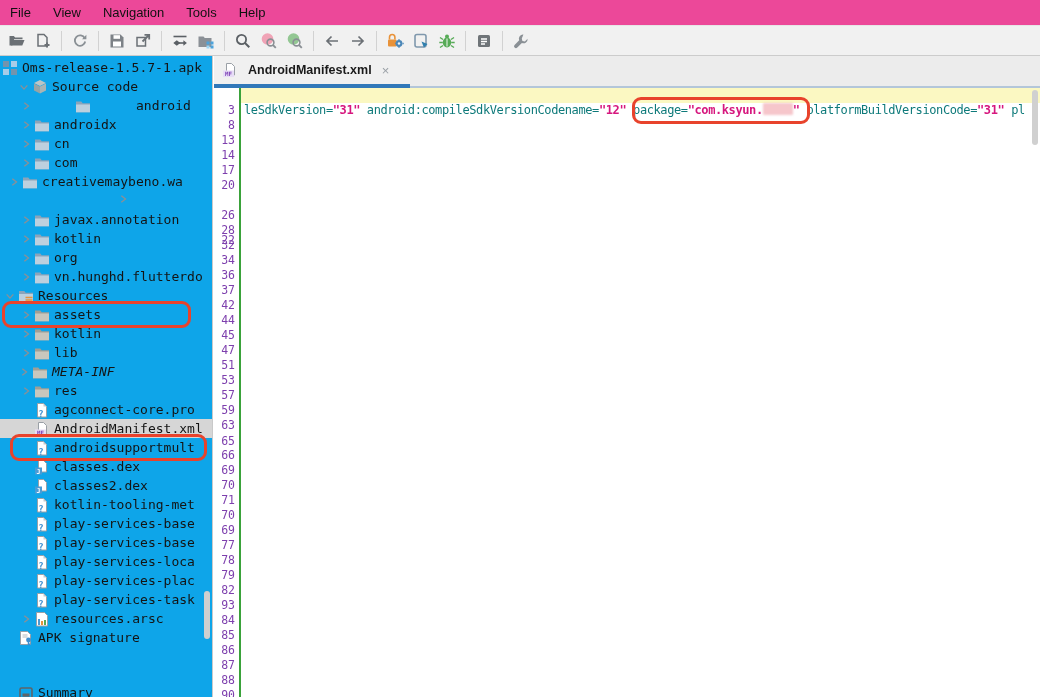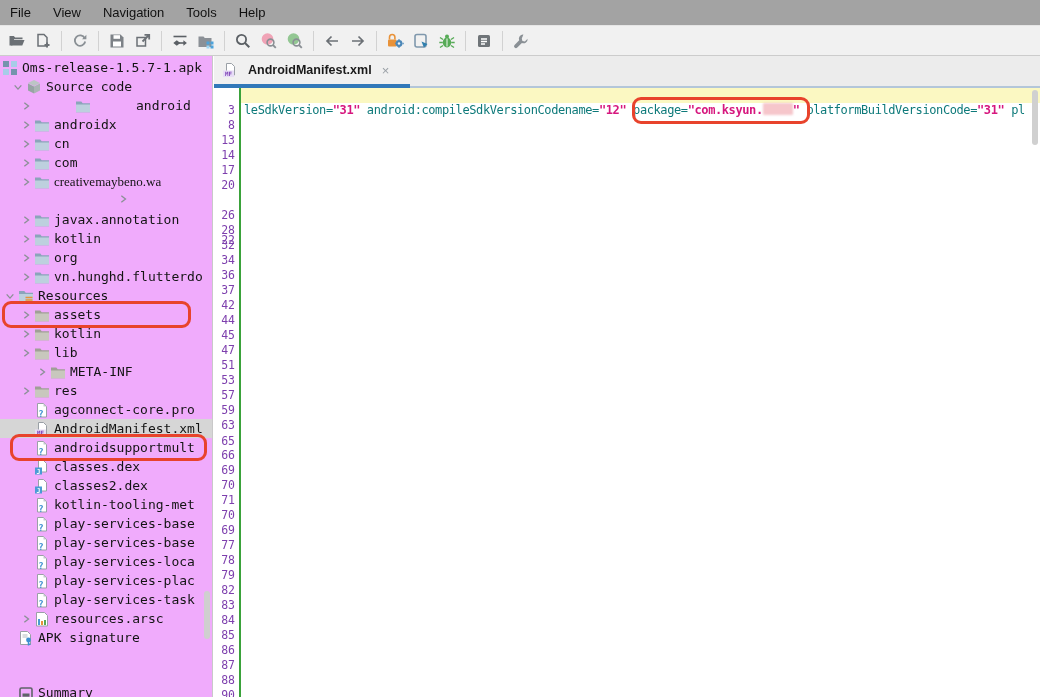--- a/index.html
+++ b/index.html
@@ -3,40 +3,40 @@
 <meta charset="utf-8">
 <style>
   html,body{margin:0;padding:0;}
   body{
     width:1040px;height:697px;position:relative;overflow:hidden;
     background:#ffffff;font-family:"Liberation Sans",sans-serif;
     -webkit-font-smoothing:antialiased;
   }
   
   .menubar{
-    position:absolute;left:0;top:0;right:0;height:26px;background:#a3a3a3;
+    position:absolute;left:0;top:0;right:0;height:26px;background:#ec4899;
     display:flex;align-items:center;padding-left:10px;box-sizing:border-box;
     font-size:13px;color:#111;border-bottom:1px solid #e6e6e6;
   }
   .menubar .menu-item{margin-right:22px;cursor:default;}
   
   .toolbar{
     position:absolute;left:0;top:26px;right:0;height:30px;background:#f1f1f1;
     display:flex;align-items:center;padding-left:4px;box-sizing:border-box;
     border-bottom:1px solid #cccccc;
   }
   .tool{
     width:26px;height:24px;display:flex;align-items:center;justify-content:center;
     border-radius:3px;
   }
   .tool svg{display:block;}
   .tsep{width:1px;height:20px;background:#d2d2d2;margin:0 5px;}
   
   .sidebar{
-    position:absolute;left:0;top:56px;width:213px;bottom:0;background:#f0abfc;
+    position:absolute;left:0;top:56px;width:213px;bottom:0;background:#0ea5e9;
     border-right:1px solid #c9c9c9;overflow:hidden;padding-top:2px;box-sizing:border-box;
   }
   .trow{
     height:19px;display:flex;align-items:center;white-space:nowrap;overflow:hidden;
     font-family:"DejaVu Sans Mono",monospace;font-size:13px;color:#141414;
   }
   .trow.selected{background:#d6d6d6;}
   .chev{width:16px;height:16px;flex:0 0 16px;display:flex;align-items:center;justify-content:center;}
   .ticon{width:16px;height:16px;flex:0 0 16px;margin-right:4px;display:flex;align-items:center;justify-content:center;}
   .sb-thumb{position:absolute;right:2px;top:535px;width:6px;height:48px;background:#cfcfcf;border-radius:3px;}
@@ -230,21 +230,21 @@
       <span class="ticon">
         <svg width="16" height="16" viewBox="0 0 16 16">
           <rect x="1" y="1" width="6" height="6" fill="#7494ad"></rect>
           <rect x="9" y="1" width="6" height="6" fill="#a7cce8"></rect>
           <rect x="1" y="9" width="6" height="6" fill="#a7cce8"></rect>
           <rect x="9" y="9" width="6" height="6" fill="#7494ad"></rect>
         </svg>
       </span>
       <span>Oms-release-1.5.7-1.apk</span>
     </div>
-    <div class="trow" style="padding-left: 10px;">
+    <div class="trow" style="padding-left: 16px;">
       <span class="chev">
         <svg width="10" height="10" viewBox="0 0 12 12">
           <path d="M2 4l4 4.5L10 4" stroke="#8b9096" stroke-width="1.6" fill="none"></path>
         </svg>
       </span>
       <span class="ticon">
         <svg width="16" height="16" viewBox="0 0 16 16">
           <path fill="#bcc5c5" d="M8 1l6 3-6 3-6-3z"></path>
           <path fill="#97a4a4" d="M2 4.5l6 3v7l-6-3z"></path>
           <path fill="#aab4b4" d="M14 4.5l-6 3v7l6-3z"></path>
@@ -301,21 +301,21 @@
         </svg>
       </span>
       <span class="ticon">
         <svg width="16" height="16" viewBox="0 0 16 16">
           <path fill="#8ba4ba" d="M1 3.5h5.3l1.4 1.8H15v9H1z"></path>
           <path fill="#bdd0de" d="M1 6.5h14v7.8H1z"></path>
         </svg>
       </span>
       <span>com</span>
     </div>
-    <div class="trow" style="padding-left: 18px; font-family: Liberation Serif, serif;">
+    <div class="trow" style="padding-left: 6px;">
       <span class="chev">
         <svg width="10" height="10" viewBox="0 0 12 12">
           <path d="M4 2l5 4-5 4" stroke="#8b9096" stroke-width="1.6" fill="none"></path>
         </svg>
       </span>
       <span class="ticon">
         <svg width="16" height="16" viewBox="0 0 16 16">
           <path fill="#8ba4ba" d="M1 3.5h5.3l1.4 1.8H15v9H1z"></path>
           <path fill="#bdd0de" d="M1 6.5h14v7.8H1z"></path>
         </svg>
@@ -444,21 +444,21 @@
         </svg>
       </span>
       <span class="ticon">
         <svg width="16" height="16" viewBox="0 0 16 16">
           <path fill="#a09f96" d="M1 3.5h5.3l1.4 1.8H15v9H1z"></path>
           <path fill="#c8c7bd" d="M1 6.5h14v7.8H1z"></path>
         </svg>
       </span>
       <span>lib</span>
     </div>
-    <div class="trow" style="padding-left: 34px;">
+    <div class="trow" style="padding-left: 16px; font-style: italic;">
       <span class="chev">
         <svg width="10" height="10" viewBox="0 0 12 12">
           <path d="M4 2l5 4-5 4" stroke="#8b9096" stroke-width="1.6" fill="none"></path>
         </svg>
       </span>
       <span class="ticon">
         <svg width="16" height="16" viewBox="0 0 16 16">
           <path fill="#a09f96" d="M1 3.5h5.3l1.4 1.8H15v9H1z"></path>
           <path fill="#c8c7bd" d="M1 6.5h14v7.8H1z"></path>
         </svg>
@@ -690,21 +690,21 @@
     <div class="num" style="top: 360px;">66</div>
     <div class="num" style="top: 375px;">69</div>
     <div class="num" style="top: 390px;">70</div>
     <div class="num" style="top: 405px;">71</div>
     <div class="num" style="top: 420px;">70</div>
     <div class="num" style="top: 435px;">69</div>
     <div class="num" style="top: 450px;">77</div>
     <div class="num" style="top: 465px;">78</div>
     <div class="num" style="top: 480px;">79</div>
     <div class="num" style="top: 495px;">82</div>
-    <div class="num" style="top: 510px;">83</div>
+    <div class="num" style="top: 510px;">93</div>
     <div class="num" style="top: 525px;">84</div>
     <div class="num" style="top: 540px;">85</div>
     <div class="num" style="top: 555px;">86</div>
     <div class="num" style="top: 570px;">87</div>
     <div class="num" style="top: 585px;">88</div>
     <div class="num" style="top: 600px;">90</div>
   </div>
 
 <div class="annbox ann-resources"></div>
 <div class="annbox ann-manifest"></div>

